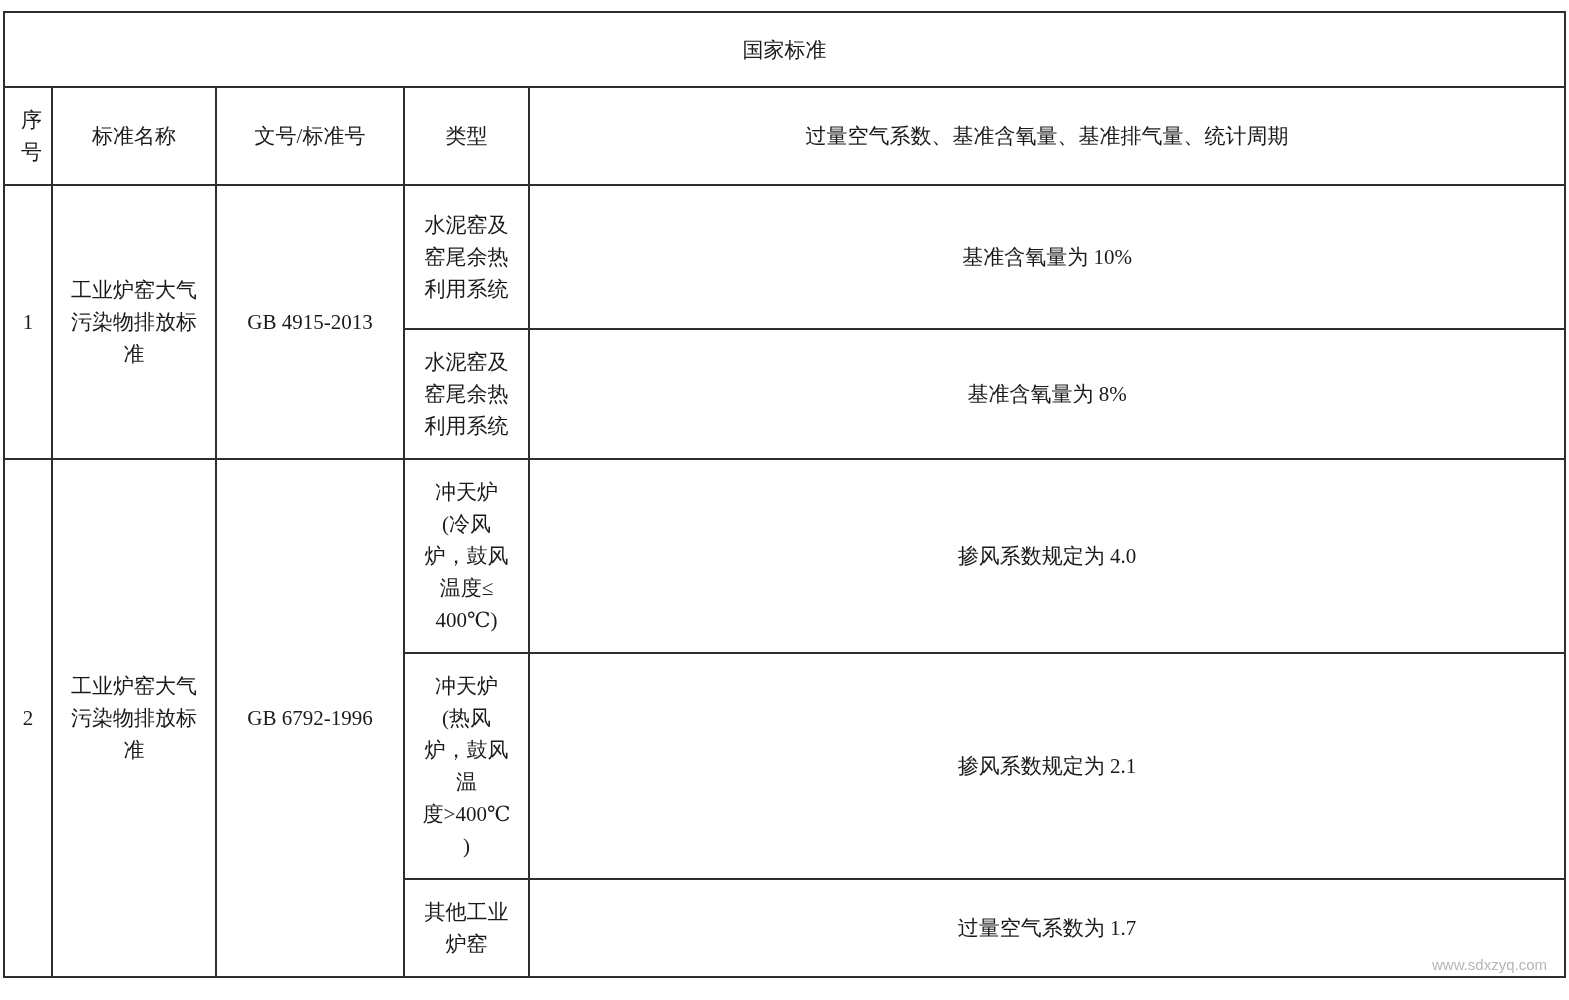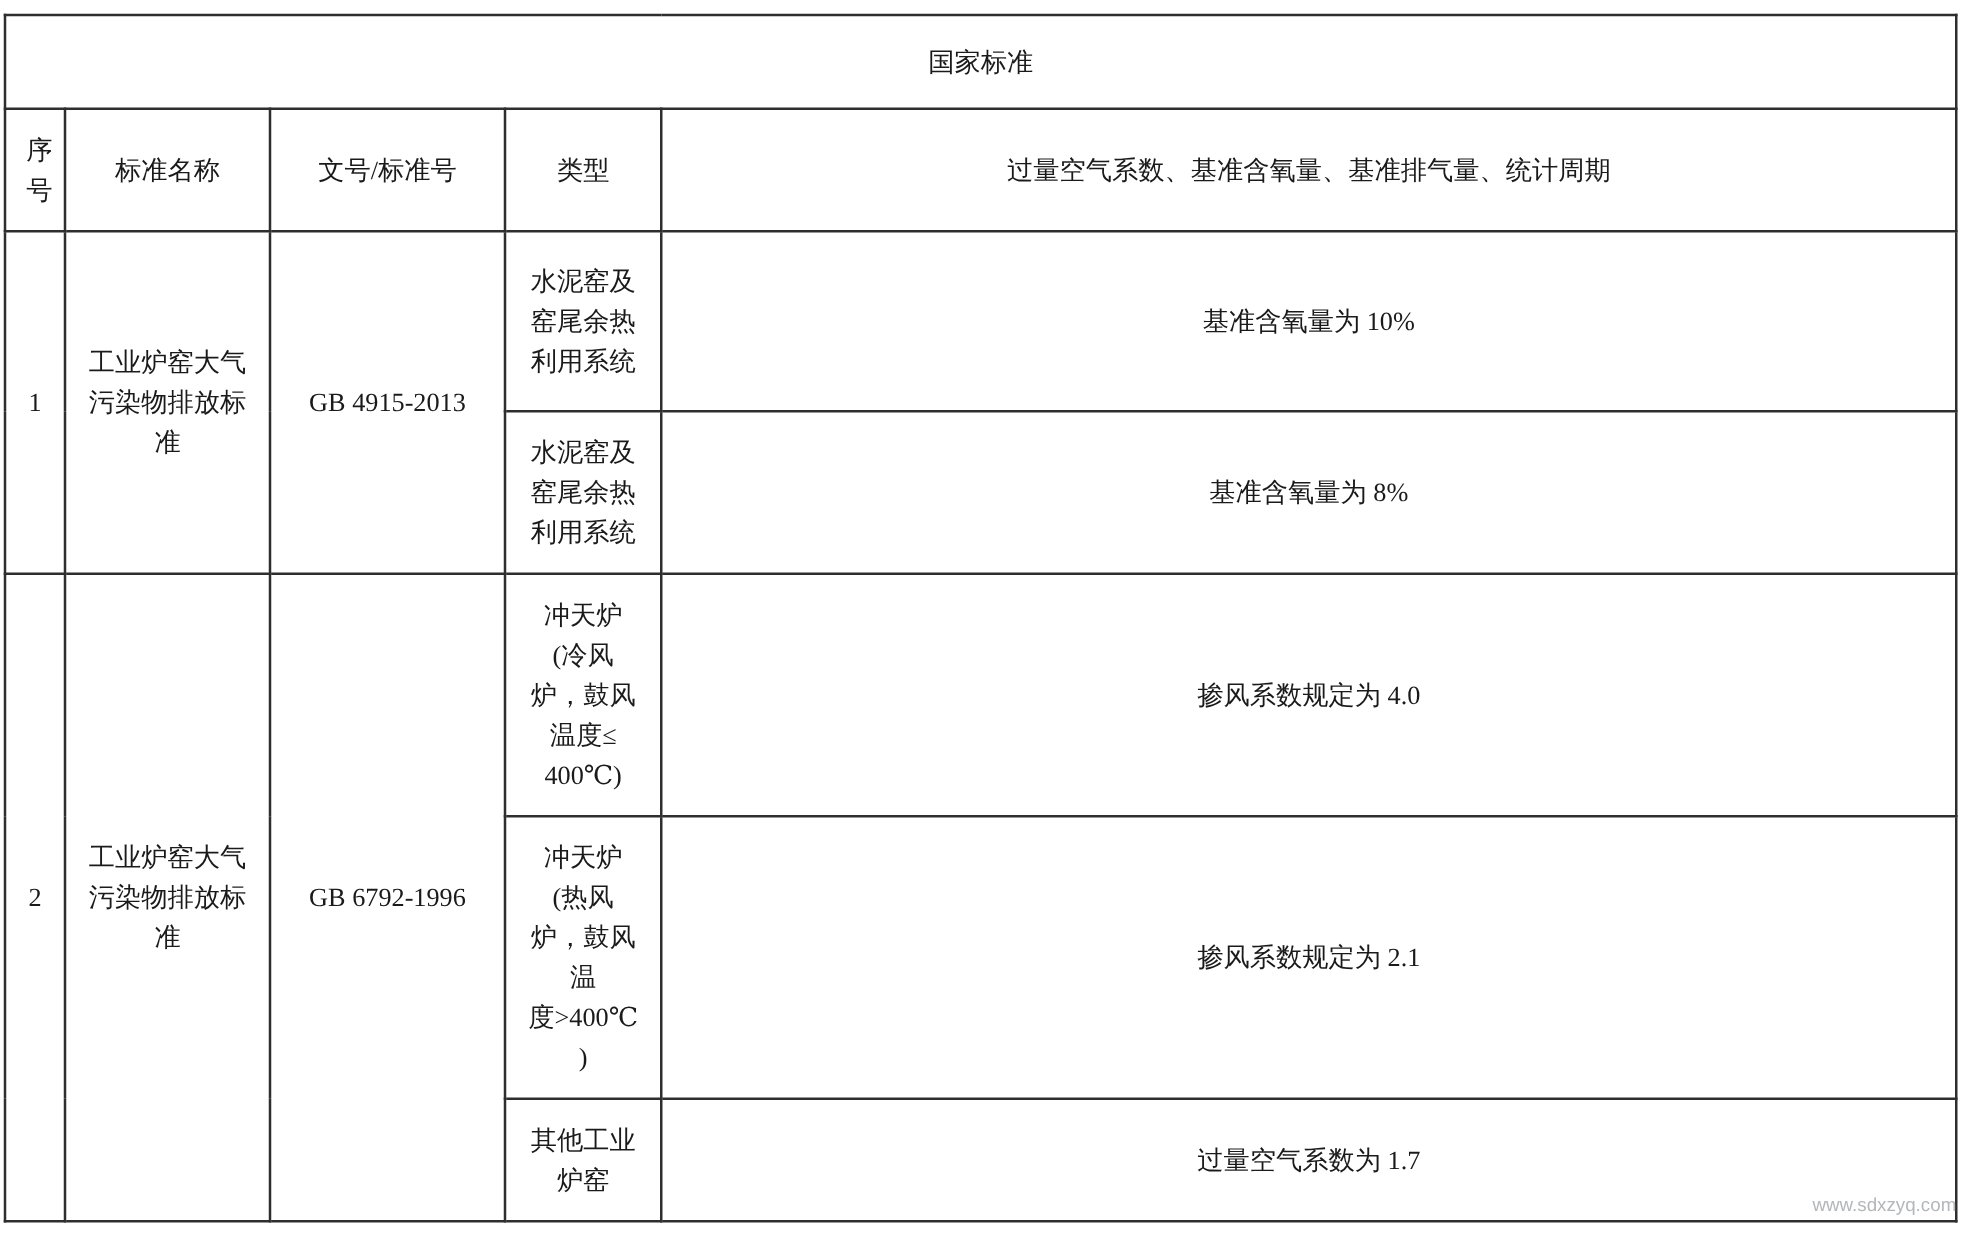--- a/index.html
+++ b/index.html
@@ -53,21 +53,21 @@
   
   tr.r-group td { height: 75px; }
   tr.r-head  td { height: 81px; text-align: center; }
   tr.r1a td { height: 144px; }
   tr.r1b td { height: 116px; }
   tr.r2a td { height: 176px; }
   tr.r2b td { height: 208px; }
   tr.r2c td { height: 65px; }
   .watermark {
     position: absolute;
-    right: 4px;
+    right: 22px;
     top: 956px;
     font-family: "Liberation Sans", "DejaVu Sans", sans-serif;
     font-size: 15px;
     color: #b4b7ba;
   }
 </style>
 </head>
 <body>
 
 <div class="page">

